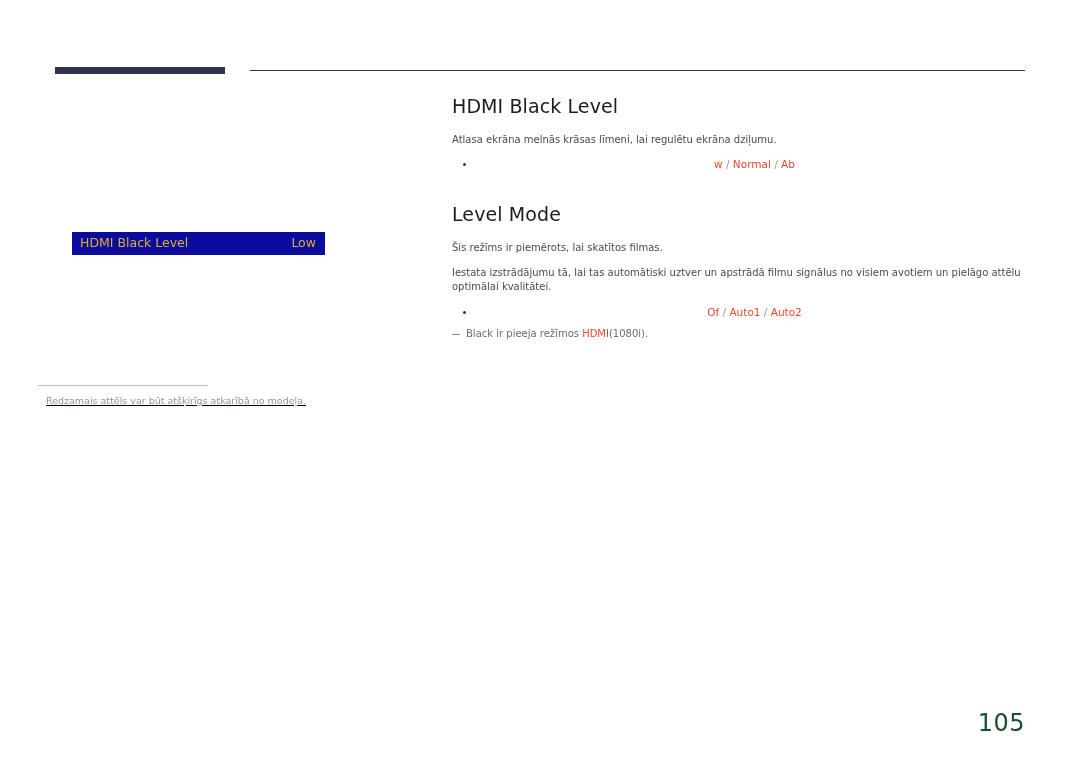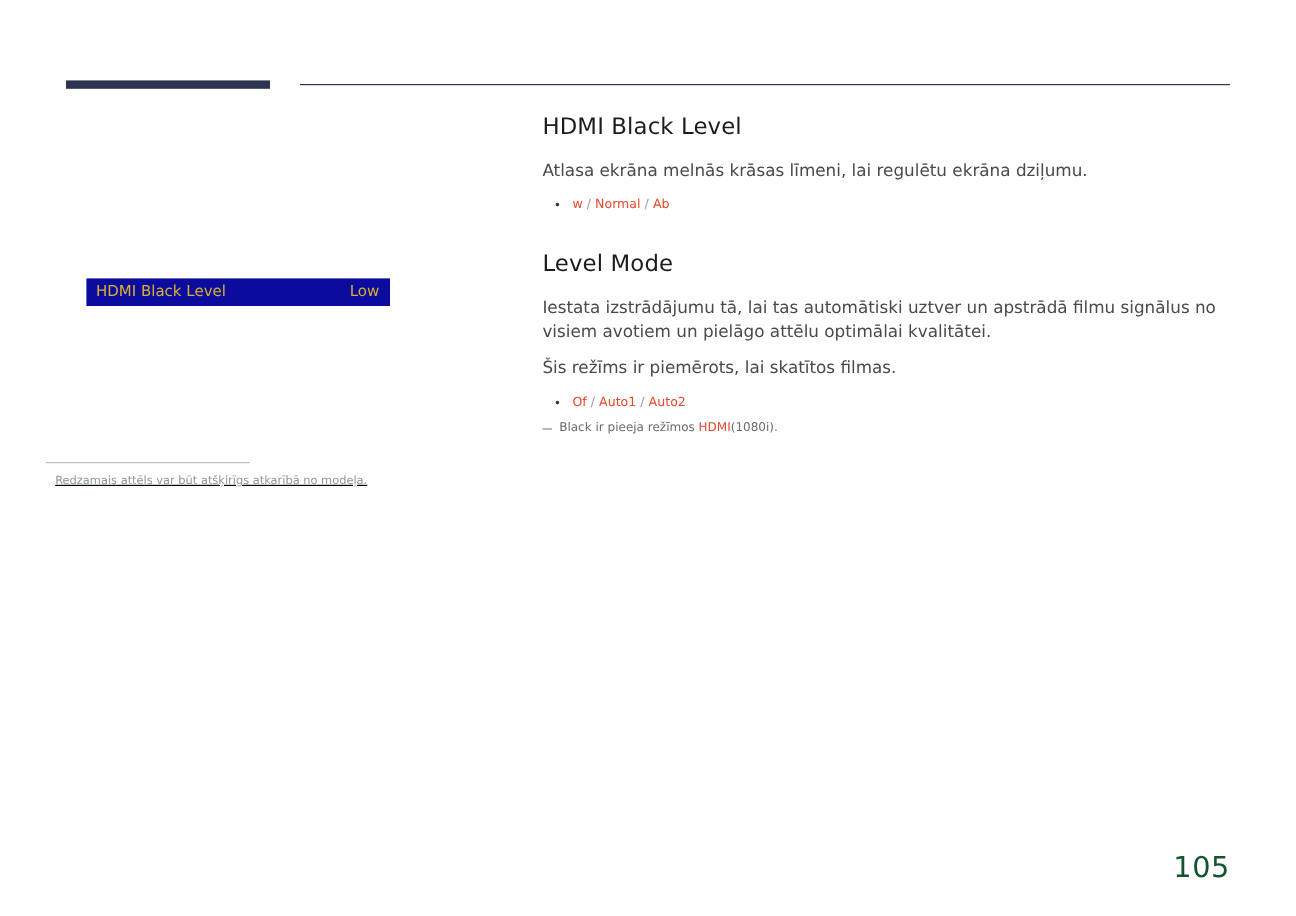--- a/index.html
+++ b/index.html
@@ -99,37 +99,38 @@
     margin: 0 0 16px 0;
     font-size: 19px;
     font-weight: normal;
     color: #1c1c1c;
     letter-spacing: 0.1px;
     line-height: 1.1;
   }
 
   p.body-text {
     margin: 0 0 10px 0;
-    font-size: 14px;
+    font-size: 10px;
     color: #4a4a4a;
     line-height: 1.45;
   }
   p.body-text:last-of-type { margin-bottom: 10px; }
 
   ul.option-list {
     list-style: none;
     margin: 0 0 7px 0;
     padding: 0 0 0 11px;
   }
   ul.option-list li {
     position: relative;
     font-size: 10.5px;
     color: #e8472b;
     line-height: 1.5;
     padding-left: 14px;
+    text-align: center;
   }
   ul.option-list li::before {
     content: "";
     position: absolute;
     left: 0;
     top: 6px;
     width: 3px; height: 3px;
     border-radius: 50%;
     background: #3a3a3a;
   }
@@ -206,23 +207,23 @@
       </li>
     </ul>
 
   </div>
 
   <div class="spacer-between"></div>
 
   <div class="section">
     <h2 class="section-title">Level Mode</h2>
 
+    <p class="body-text">Šis režīms ir piemērots, lai skatītos filmas.</p>
+
     <p class="body-text">Iestata izstrādājumu tā, lai tas automātiski uztver un apstrādā filmu signālus no visiem avotiem un pielāgo attēlu optimālai kvalitātei.</p>
-
-    <p class="body-text">Šis režīms ir piemērots, lai skatītos filmas.</p>
 
     <ul class="option-list">
       <li>
         <span>Of</span>
         <span class="opt-sep">/</span>
         <span>Auto1</span>
         <span class="opt-sep">/</span>
         <span>Auto2</span>
       </li>
     </ul>

